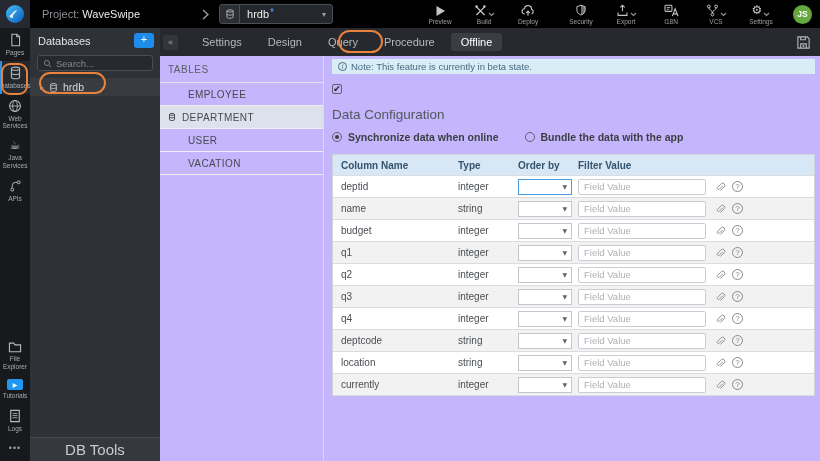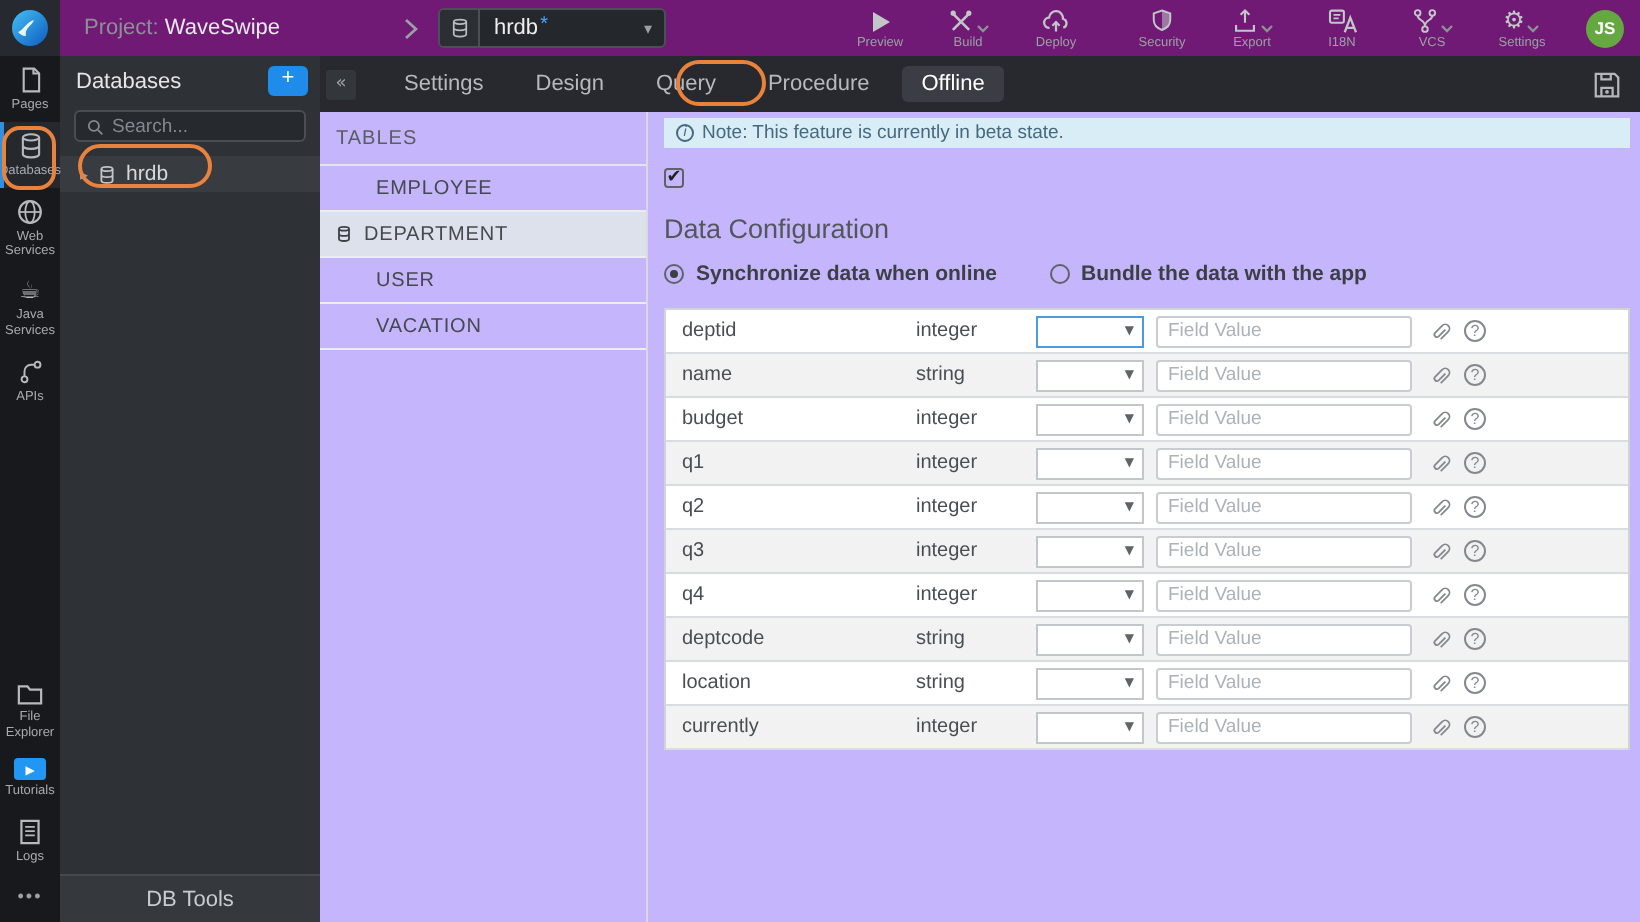--- a/index.html
+++ b/index.html
@@ -4,21 +4,21 @@
 <style>
   * { margin:0; padding:0; box-sizing:border-box; }
   html,body { width:820px; height:461px; overflow:hidden; }
   body { font-family:"Liberation Sans", sans-serif; background:#fff; }
   .glyph { font-family:"DejaVu Sans", sans-serif; }
   svg { display:block; }
 
   .app { position:relative; width:820px; height:461px; display:flex; flex-direction:column; }
 
   
-  .topbar { height:28px; background:#701a75; display:flex; align-items:center; flex:0 0 28px; color:#c7cacd;text-align:right; }
+  .topbar { height:28px; background:#000000; display:flex; align-items:center; flex:0 0 28px; color:#c7cacd;text-align:right; }
   .logo-cell { width:30px; height:28px; background:#26292f; display:flex; align-items:center; justify-content:center; }
   .project { margin-left:12px; font-size:11px; white-space:nowrap; }
   .project .pfx { color:#8d9196; }
   .project .pname { color:#e8eaed; }
   .crumb-chevron { margin-left:62px; color:#9aa0a6; }
   .db-selector { margin-left:10px; width:114px; height:20px; background:#24272b; border:1px solid #4c5055; border-radius:3px; display:flex; align-items:center; overflow:hidden; }
   .db-selector .dbic { width:20px; height:100%; display:flex; align-items:center; justify-content:center; border-right:1px solid #4c5055; background:#2b2e33; color:#b9bdc1; }
   .db-selector .dbval { margin-left:7px; font-size:11px; color:#eceeef; }
   .db-selector .dbstar { color:#4da3ff; font-size:10px; margin-left:1px; transform:translateY(-2px); }
   .db-selector .dbcaret { margin-left:auto; margin-right:6px; color:#9aa0a6; font-size:8px; }
@@ -48,21 +48,21 @@
   .dbpanel { width:130px; background:#2e3136; display:flex; flex-direction:column; }
   .dbp-head { display:flex; align-items:center; padding:5px 6px 4px 8px; }
   .dbp-title { font-size:11px; color:#e4e6e8; flex:1; }
   .addbtn { width:20px; height:15px; background:#1f8ceb; border-radius:3px; color:#fff; font-size:11px; line-height:13px; text-align:center; cursor:pointer; }
   .searchbox { margin:3px 7px 0; height:16px; background:#26292e; border:1px solid #4a4e54; border-radius:3px; display:flex; align-items:center; padding:0 5px; color:#84898f; }
   .searchbox input { flex:1; background:transparent; border:none; outline:none; color:#b9bdc1; font-size:9.5px; margin-left:4px; width:80px; font-family:"Liberation Sans",sans-serif; }
   .searchbox input::placeholder { color:#84898f; }
   .tree-item { margin-top:7px; height:18px; display:flex; align-items:center; padding-left:10px; background:rgba(255,255,255,.05); color:#d6d9db; font-size:10.5px; cursor:pointer; }
   .tree-item .tw { color:#9aa0a6; font-size:8px; margin-right:5px; }
   .tree-item .tic { color:#c3c6c9; margin-right:5px; display:flex; }
-  .dbp-foot { height:24px; background:#35383d; border-top:1px solid #46494e; color:#c9cccf; font-size:11px; display:flex; align-items:center; justify-content:center; cursor:pointer; }
+  .dbp-foot { height:24px; background:#35383d; border-top:1px solid #46494e; color:#c9cccf; font-size:15px; display:flex; align-items:center; justify-content:center; cursor:pointer; }
 
   
   .workarea { flex:1; display:flex; flex-direction:column; min-width:0; }
   .tabbar { height:28px; background:#27292e; display:flex; align-items:center; flex:0 0 28px; }
   .collapse-btn { width:15px; height:15px; margin-left:3px; background:#33363b; border-radius:2px; color:#9ea2a7; font-size:9px; display:flex; align-items:center; justify-content:center; cursor:pointer; }
   .tabs { display:flex; margin-left:14px; gap:6px; }
   .tab { padding:3px 10px; font-size:11px; color:#b6b9bd; cursor:pointer; border-radius:3px; }
   .tab.active { background:#3a3e44; color:#fff; }
   .savebtn { margin-left:auto; margin-right:9px; color:#b3b6ba; cursor:pointer; }
 
@@ -389,20 +389,26 @@
               <span class="rdot on"></span>
               <span>Synchronize data when online</span>
             </span>
             <span class="radio">
               <span class="rdot"></span>
               <span>Bundle the data with the app</span>
             </span>
           </div>
 
           <div class="cfg-table">
+            <div class="cfg-head">
+              <div class="c1">Column Name</div>
+              <div class="c2">Type</div>
+              <div class="c3">Order by</div>
+              <div class="c4">Filter Value</div>
+            </div>
 
             <div class="cfg-row">
               <div class="c1">deptid</div>
               <div class="c2">integer</div>
               <div class="c3">
                   <span class="sel focused">
                     <span class="scaret glyph">▼</span>
                   </span>
                 </div>
               <div class="c4">

